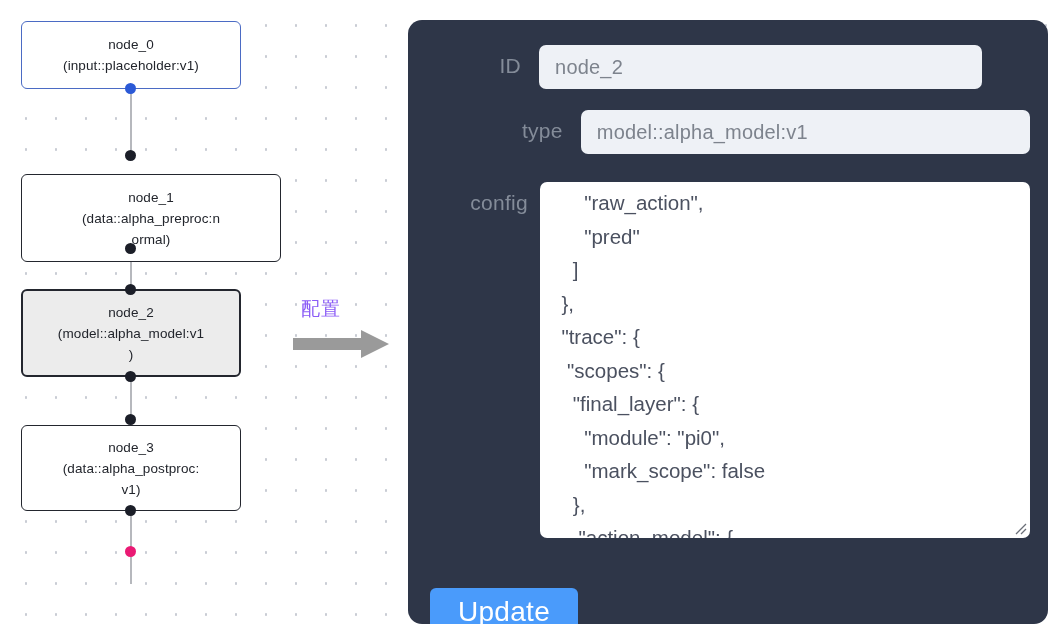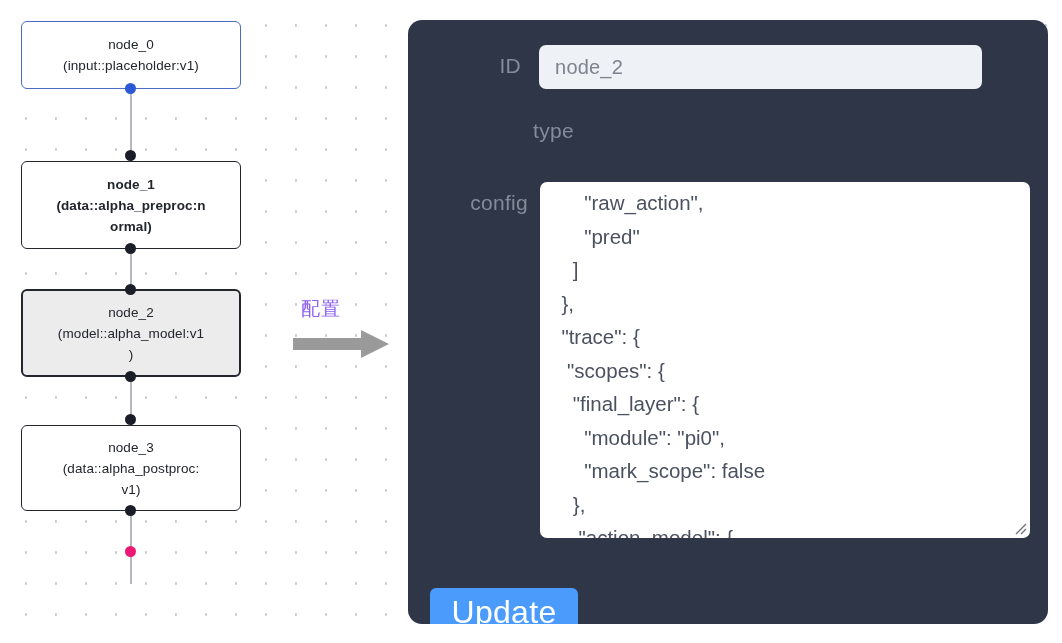--- a/index.html
+++ b/index.html
@@ -189,21 +189,21 @@
   #update-button {
     position: absolute;
     left: 22px;
     top: 568px;
     width: 148px;
     height: 48px;
     background: #4a9bfb;
     border: none;
     border-radius: 6px;
     color: #ffffff;
-    font-size: 32px;
+    font-size: 28px;
     font-family: "Liberation Sans", sans-serif;
     letter-spacing: 0.3px;
     cursor: pointer;
   }
 </style>
 </head>
 <body>
 
 <div id="screen">
 
@@ -211,21 +211,21 @@
   <div id="canvas-bottom-strip"></div>
 
   <div class="edge" style="left:130px; top:88px;  height:72px;"></div>
   <div class="edge" style="left:130px; top:248px; height:76px;"></div>
   <div class="edge" style="left:130px; top:374px; height:72px;"></div>
   <div class="edge" style="left:130px; top:510px; height:74px;"></div>
 
   <div class="node input-node" style="left:21px; top:21px; width:220px; height:68px;">node_0
 (input::placeholder:v1)</div>
 
-  <div class="node" style="left:21px; top:161px; width:220px; height:88px;font-weight:bold;">node_1
+  <div class="node" style="left:21px; top:174px; width:260px; height:88px;">node_1
 (data::alpha_preproc:n
 ormal)</div>
 
   <div class="node selected" style="left:21px; top:289px; width:220px; height:88px;">node_2
 (model::alpha_model:v1
 )</div>
 
   <div class="node" style="left:21px; top:425px; width:220px; height:86px;">node_3
 (data::alpha_postproc:
 v1)</div>
@@ -249,20 +249,21 @@
 
   <div id="config-panel">
 
     <div class="field-row" id="row-id">
       <div class="field-label">ID</div>
       <input class="field-input" type="text" readonly="" value="node_2" style="">
     </div>
 
     <div class="field-row" id="row-type">
       <div class="field-label">type</div>
+      <input class="field-input" type="text" readonly="" value="model::alpha_model:v1" style="">
     </div>
 
     <div class="field-row" id="row-config">
       <div class="field-label">config</div>
       <div id="config-textarea-wrap">
         <textarea id="config-textarea" style="">      "raw_action",
       "pred"
     ]
   },
   "trace": {

